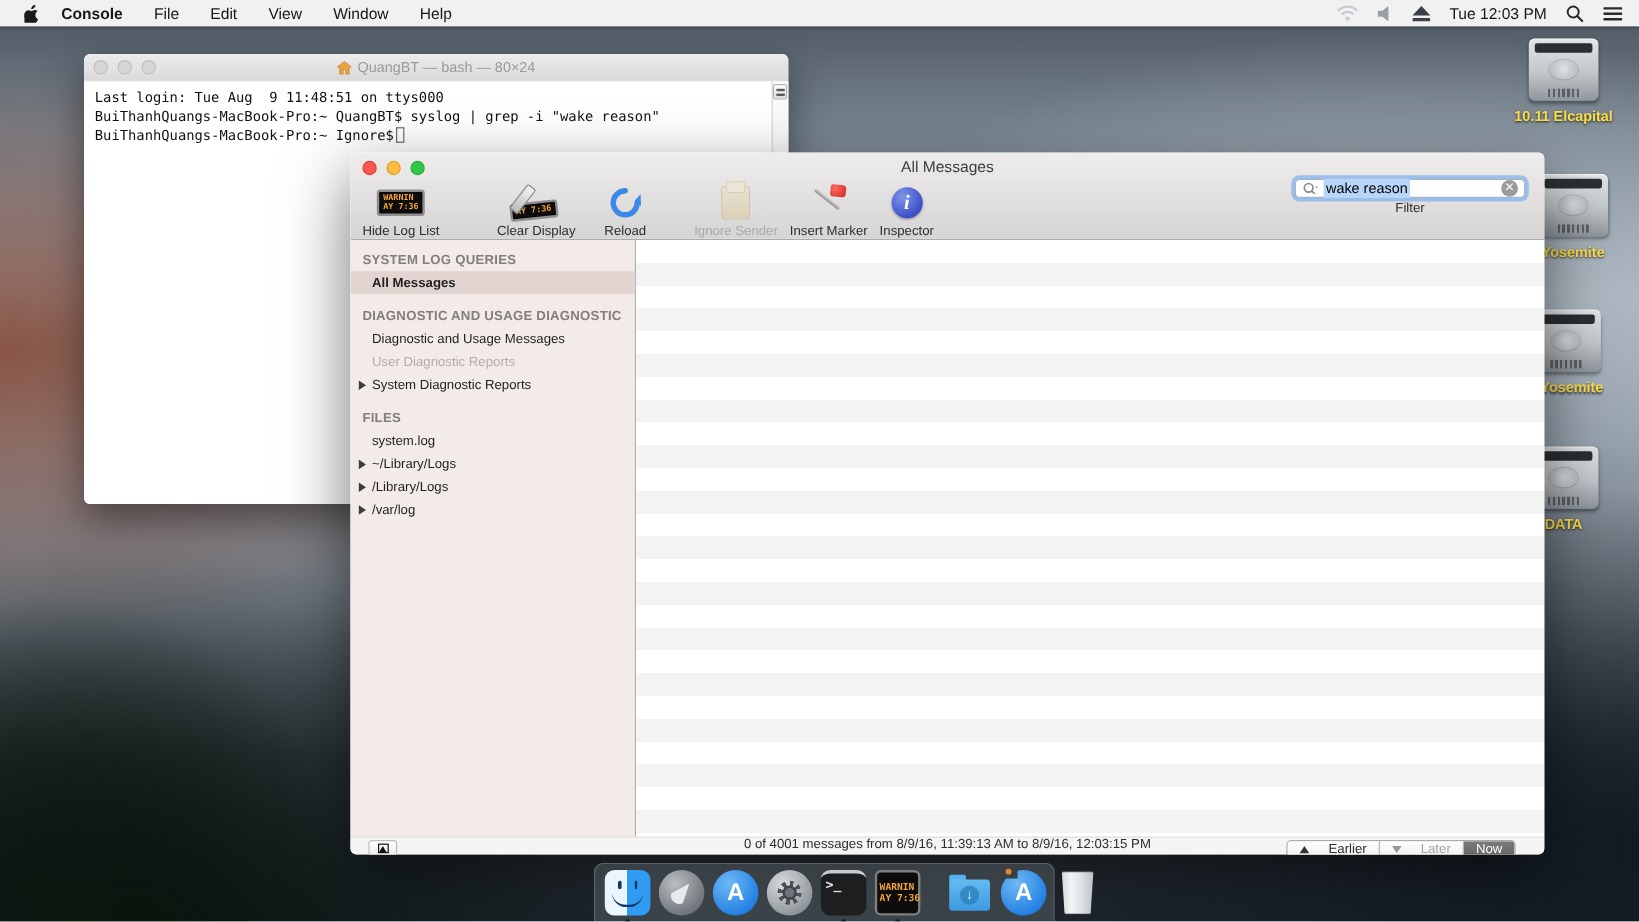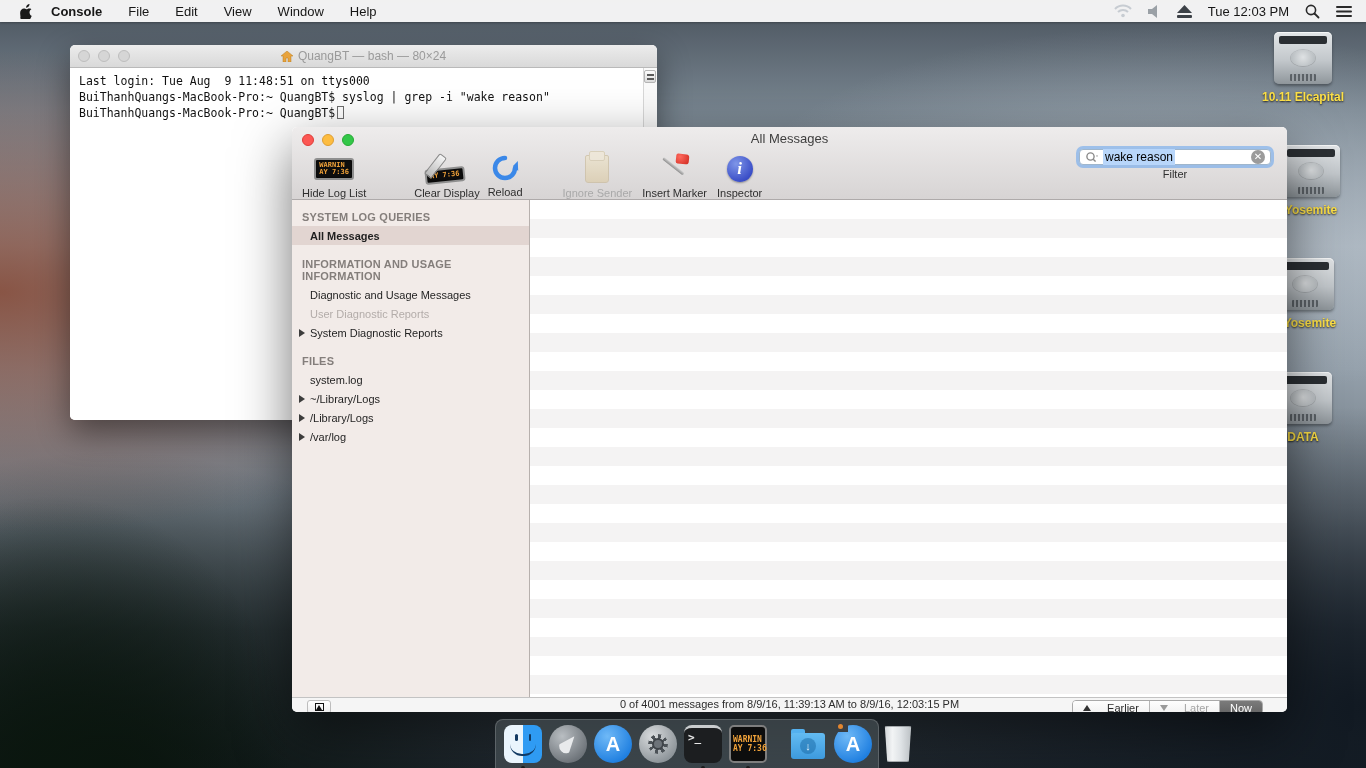--- a/index.html
+++ b/index.html
@@ -212,21 +212,21 @@
       <div class="title">
         <svg width="12" height="11" viewBox="0 0 12 11">
             <path d="M6 0 L12 5 H10 V11 H7 V7 H5 V11 H2 V5 H0 Z" fill="#e8a33d" stroke="#b97f23" stroke-width=".5"></path>
           </svg>
         <span>QuangBT — bash — 80×24</span>
       </div>
     </div>
     <div class="term-body">
       <div class="term-text"><span>Last login: Tue Aug  9 11:48:51 on ttys000</span>
 <span>BuiThanhQuangs-MacBook-Pro:~ QuangBT$ syslog | grep -i "wake reason"</span>
-<span>BuiThanhQuangs-MacBook-Pro:~ QuangBT$</span><span class="cursor-box"></span></div>
+<span>BuiThanhQuangs-MacBook-Pro:~ Ignore$</span><span class="cursor-box"></span></div>
       <div class="term-scroll">
         <div class="split-btn">
             <i></i>
             <i></i>
           </div>
       </div>
     </div>
   </div>
 
   <div class="console">
@@ -251,21 +251,21 @@
           <div class="ticon">
               <div class="cleardisp">
             <div class="led led-small scr">
                   <div class="l2">AY 7:36</div>
                 </div>
             <div class="squeegee"></div>
           </div>
             </div>
           <div class="tlabel">Clear Display</div>
         </div>
-        <div class="tool" style="margin-left:8px;justify-content:center;">
+        <div class="tool" style="margin-left:24px;">
           <div class="ticon">
             <svg width="28" height="28" viewBox="0 0 28 28">
               <path d="M14 4 a10 10 0 1 0 10 10" fill="none" stroke="#3b88e8" stroke-width="4.5" stroke-linecap="round"></path>
               <path d="M24 14 L19 9 L29 9 Z" fill="#3b88e8" transform="rotate(88 24 12)"></path>
             </svg>
           </div>
           <div class="tlabel">Reload</div>
         </div>
         <div class="tool disabled" style="margin-left:40px;">
           <div class="ticon">
@@ -305,21 +305,21 @@
       </div>
     </div>
 
     <div class="c-body">
       <div class="sidebar">
         <div class="sb-header">SYSTEM LOG QUERIES</div>
         <div class="sb-item selected">
           <span>All Messages</span>
         </div>
         <div class="sb-gap"></div>
-        <div class="sb-header">INFORMATION AND USAGE INFORMATION</div>
+        <div class="sb-header">DIAGNOSTIC AND USAGE DIAGNOSTIC</div>
         <div class="sb-item">
           <span>Diagnostic and Usage Messages</span>
         </div>
         <div class="sb-item disabled">
           <span>User Diagnostic Reports</span>
         </div>
         <div class="sb-item">
           <span class="tri"></span>
           <span>System Diagnostic Reports</span>
         </div>

